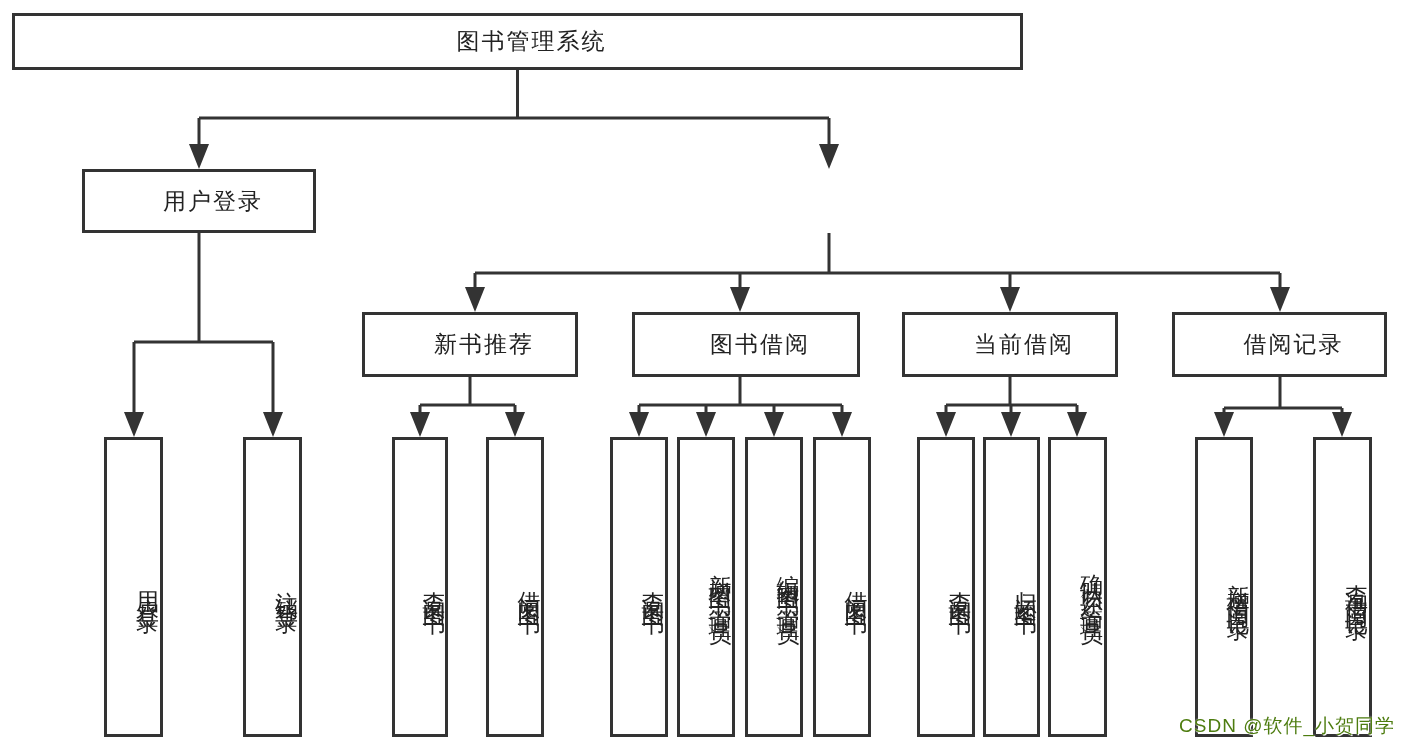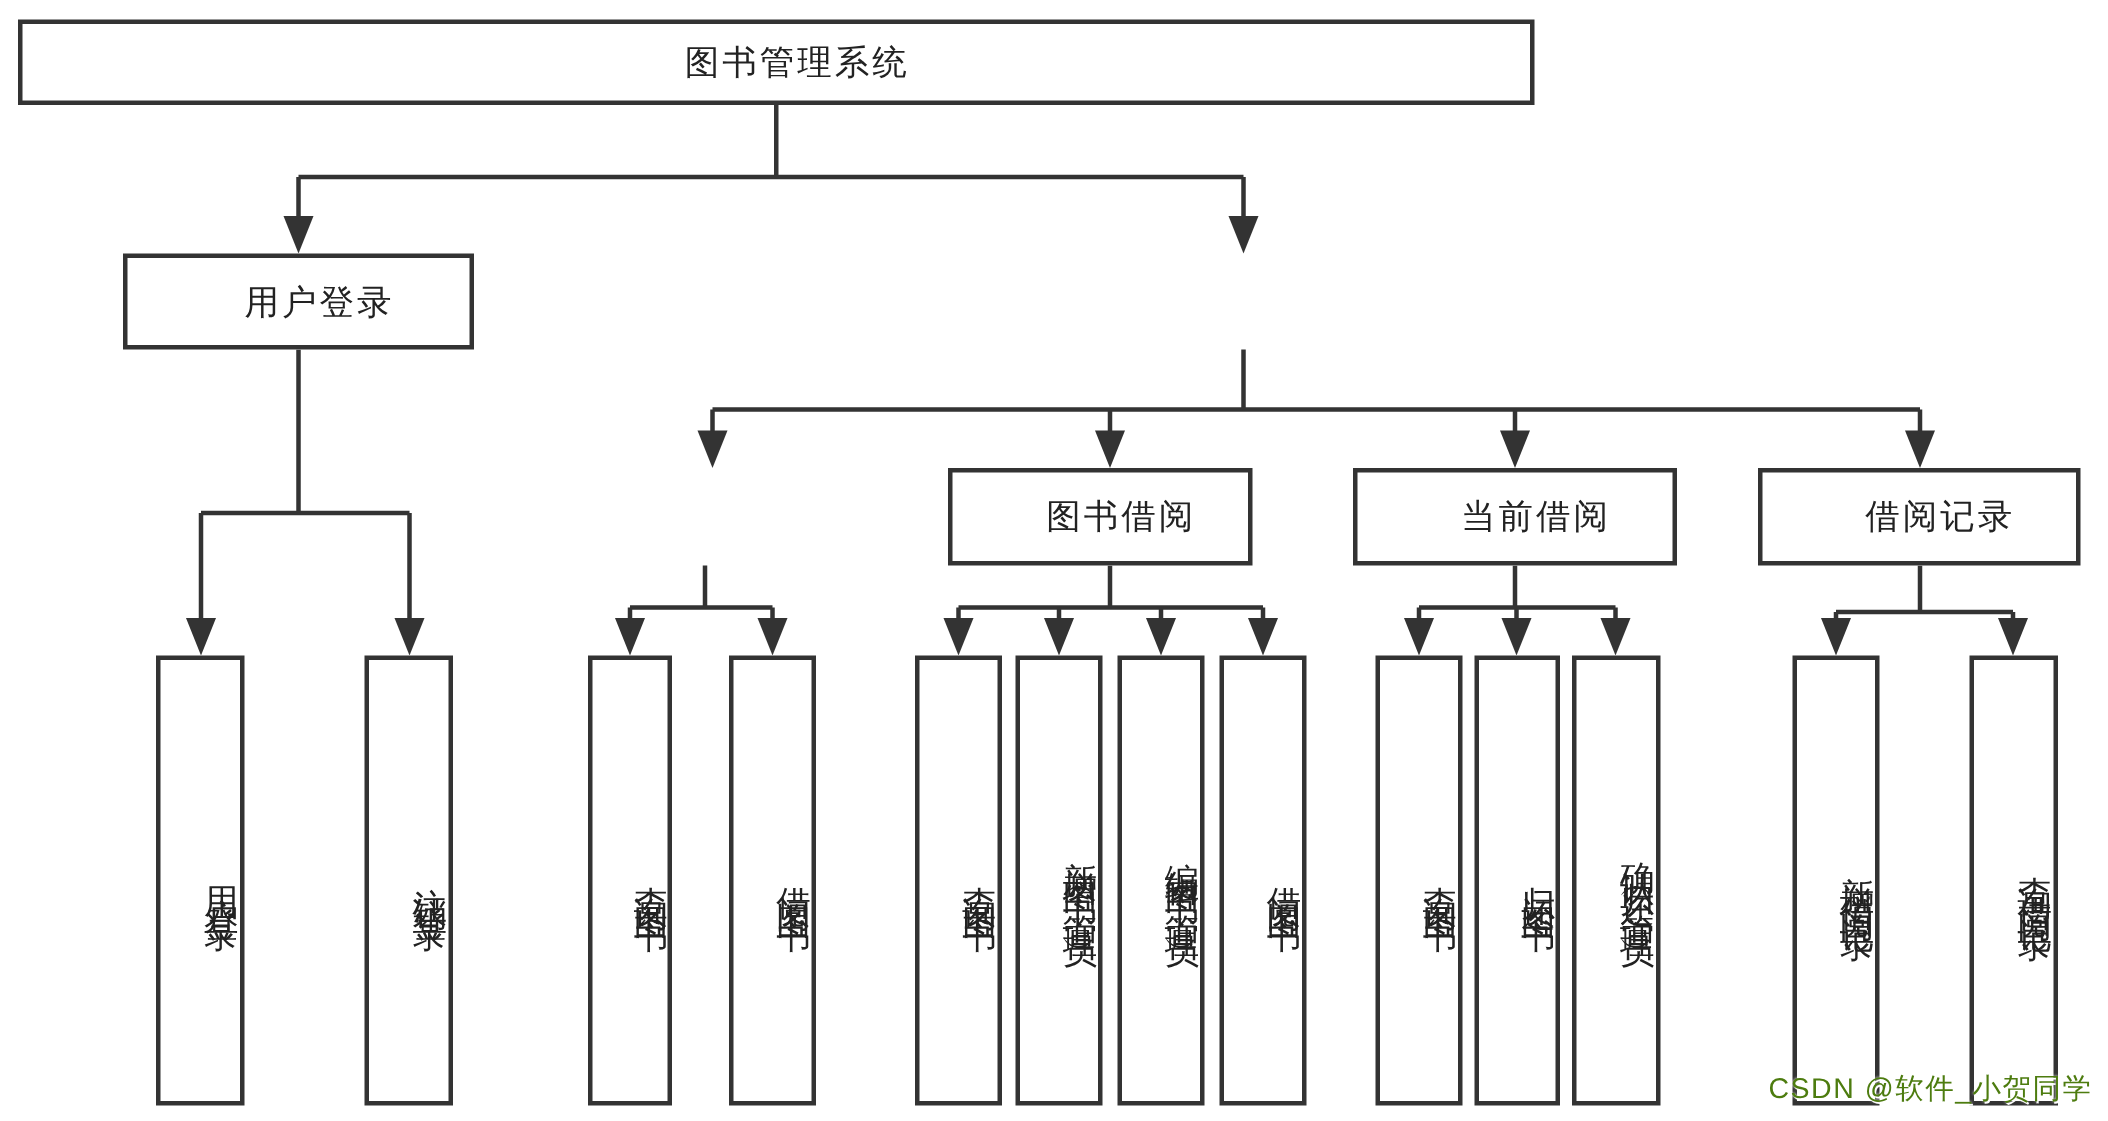--- a/index.html
+++ b/index.html
@@ -89,21 +89,24 @@
   </svg>
 
   <div class="node node-h" style="left:12px;top:13px;width:1011px;height:57px">
     <span>图书管理系统</span>
   </div>
 
   <div class="node node-h" style="left:82px;top:169px;width:234px;height:64px">
     <span>用户登录</span>
   </div>
 
-  <div class="node node-h" style="left:632px;top:312px;width:203px;height:65px">
+  <div class="node node-h" style="left:362px;top:312px;width:216px;height:65px">
+    <span>新书推荐</span>
+  </div>
+  <div class="node node-h" style="left:632px;top:312px;width:228px;height:65px">
     <span>图书借阅</span>
   </div>
   <div class="node node-h" style="left:902px;top:312px;width:216px;height:65px">
     <span>当前借阅</span>
   </div>
   <div class="node node-h" style="left:1172px;top:312px;width:215px;height:65px">
     <span>借阅记录</span>
   </div>
 
   <div class="node node-v" style="left:104px;top:437px;width:59px;height:300px">

